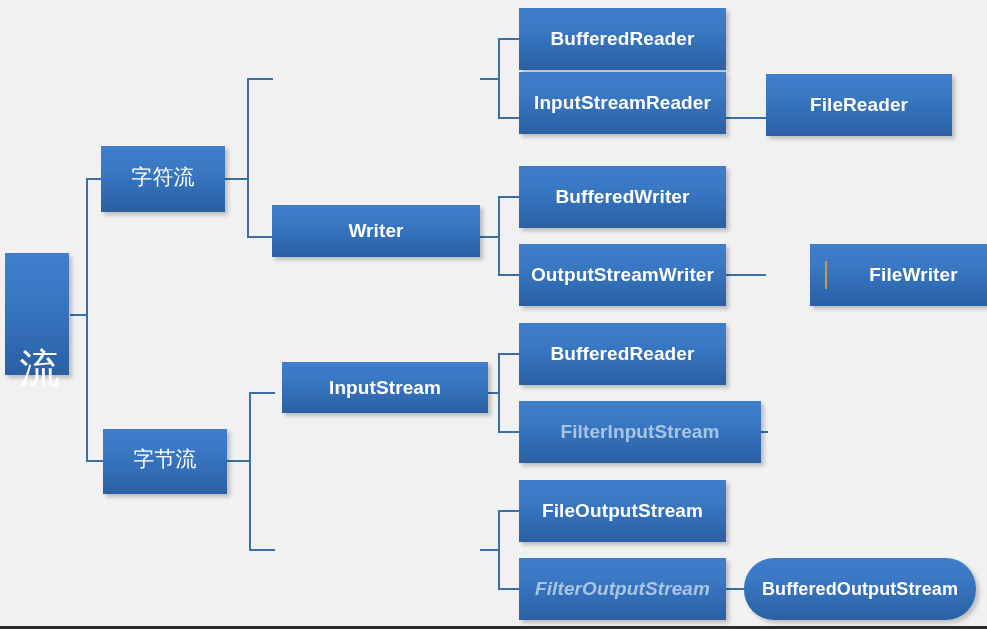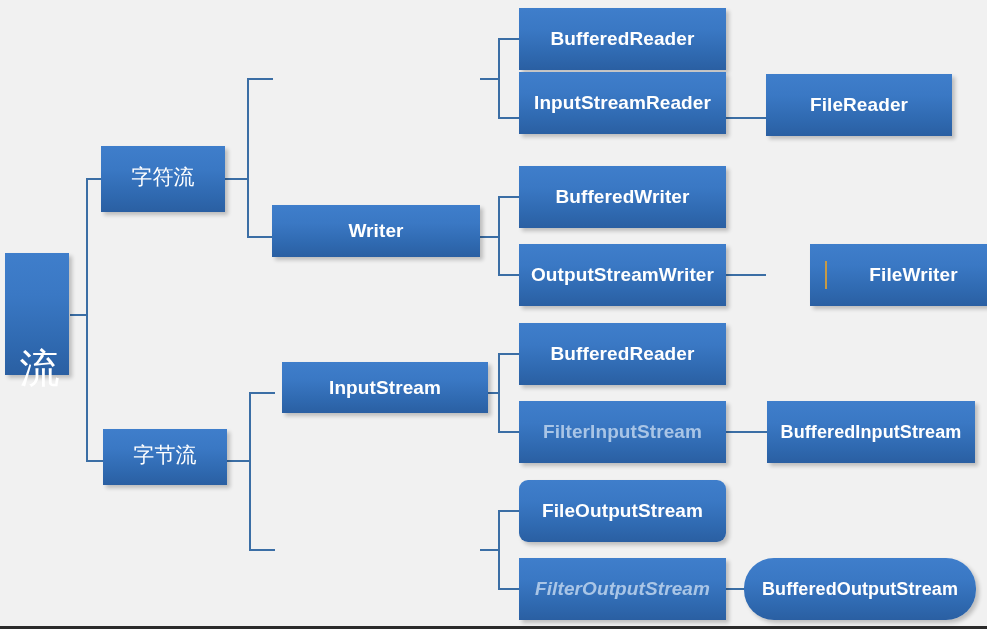--- a/index.html
+++ b/index.html
@@ -110,21 +110,21 @@
   <div class="ln ln-h" style="left:726px;top:588px;width:42px;"></div>
 
   <div class="node vertical cjk-big" style="left:5px;top:253px;width:64px;height:122px;">
     <span class="lbl">流</span>
   </div>
 
   <div class="node cjk" style="left:101px;top:146px;width:124px;height:66px;">
     <span class="lbl">字符流</span>
   </div>
 
-  <div class="node cjk" style="left:103px;top:429px;width:124px;height:56px;">
+  <div class="node cjk" style="left:103px;top:429px;width:124px;height:65px;">
     <span class="lbl">字节流</span>
   </div>
 
 
   <div class="node lat" style="left:272px;top:205px;width:208px;height:52px;">
     <span class="lbl">Writer</span>
   </div>
 
   <div class="node lat" style="left:274px;top:362px;width:206px;height:51px;margin-left:8px;">
     <span class="lbl">InputStream</span>
@@ -153,29 +153,26 @@
 
   <div class="node lat" style="left:766px;top:244px;width:207px;height:62px;margin-left:44px;">
     <span class="lbl">FileWriter</span>
   </div>
   <div class="caret" style="left:825px;top:261px;height:28px;"></div>
 
   <div class="node lat" style="left:519px;top:323px;width:207px;height:62px;">
     <span class="lbl">BufferedReader</span>
   </div>
 
-  <div class="node lat dim" style="left:519px;top:401px;width:207px;height:62px;">
+  <div class="node lat dim" style="left:519px;top:401px;width:242px;height:62px;">
     <span class="lbl">FilterInputStream</span>
   </div>
 
-  <div class="node lat-sm" style="left:767px;top:401px;width:208px;height:62px;">
-    <span class="lbl">BufferedInputStream</span>
-  </div>
 
-  <div class="node lat" style="left:519px;top:480px;width:207px;height:62px;border-radius:9px;">
+  <div class="node lat" style="left:519px;top:480px;width:207px;height:62px;">
     <span class="lbl">FileOutputStream</span>
   </div>
 
   <div class="node lat dim" style="left:519px;top:558px;width:207px;height:62px;font-style:italic;">
     <span class="lbl">FilterOutputStream</span>
   </div>
 
   <div class="node lat-sm" style="left:744px;top:558px;width:232px;height:62px;border-radius:30px;">
     <span class="lbl">BufferedOutputStream</span>
   </div>

